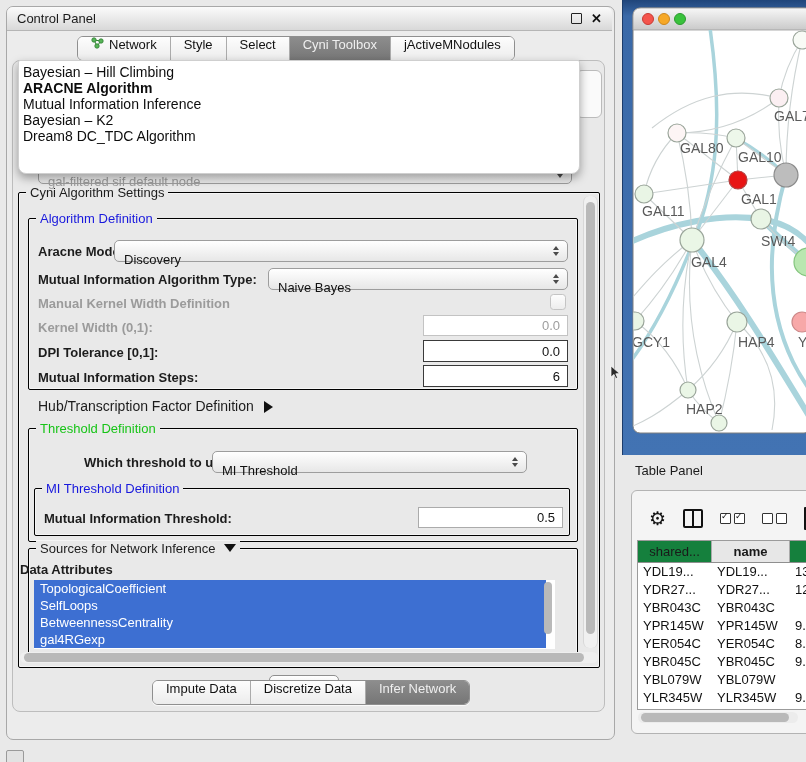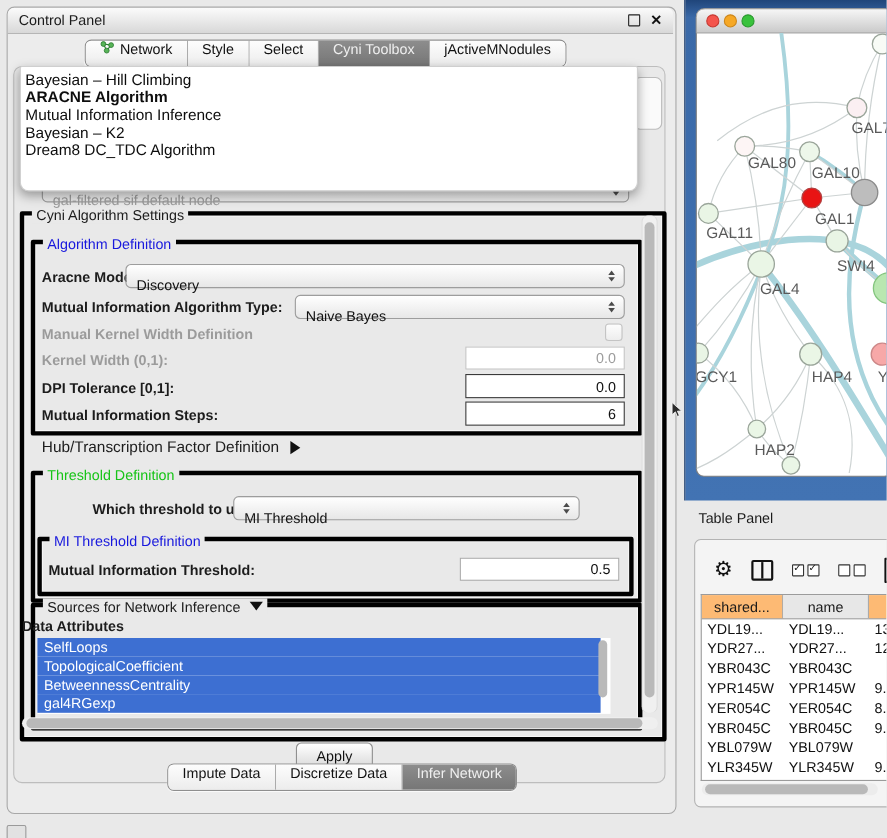--- a/index.html
+++ b/index.html
@@ -30,21 +30,21 @@
   .dd-item.b{font-weight:bold}
   
   .combo{position:absolute;height:22px;background:linear-gradient(#ffffff,#e7e7e7);border:1px solid #9d9d9d;
       border-radius:5px;box-sizing:border-box;display:flex;align-items:center;padding:16px 24px 0 9px;font-size:13px;color:#111}
   .arrows{position:absolute;right:8px;top:50%;transform:translateY(-50%);display:flex;flex-direction:column;gap:2px}
   .arrows i{display:block;width:0;height:0;border-left:3.5px solid transparent;border-right:3.5px solid transparent}
   .arrows .up{border-bottom:4px solid #4a4a4a}
   .arrows .dn{border-top:4px solid #4a4a4a}
   .combo.ghost{color:#9b9b9b}
   
-  .group{position:absolute;border:4px solid #000000;border-radius:2px;box-shadow:inset 0 0 0 1px rgba(255,255,255,.55)}
+  .group{position:absolute;border:1px solid #000000;border-radius:2px;box-shadow:inset 0 0 0 1px rgba(255,255,255,.55)}
   .gtitle{position:absolute;top:-8px;left:7px;background:#e9e9e9;padding:0 4px;font-size:13px;white-space:nowrap}
   .gt-black{color:#1c1c1c}.gt-blue{color:#1818dd}.gt-green{color:#17c417}
   .lbl{position:absolute;font-size:13px;font-weight:bold;color:#1c1c1c;white-space:nowrap}
   .lbl.dis{color:#9b9b9b}
   .lbl.plain{font-weight:normal;font-size:13px}
   .field{position:absolute;background:#fff;border:1px solid #ababab;box-sizing:border-box;font-size:13px;color:#111;
       display:flex;align-items:center;justify-content:flex-end;padding:0 7px}
   .field.dark{border:1.5px solid #3a3a3a}
   .field.dis{color:#9d9d9d;border-color:#c3c3c3}
   .checkbox{position:absolute;width:14px;height:14px;border:1px solid #c4c4c4;border-radius:3.5px;background:linear-gradient(#fdfdfd,#ededed)}
@@ -62,21 +62,21 @@
   .tp-frame{left:631px;top:490px;width:190px;height:242px;background:#f4f4f4;border:1px solid #b3b3b3;border-radius:6px}
   .tool-gear{font-size:19px;color:#111;line-height:1}
   .splitpane{width:16px;height:15px;border:2px solid #111;border-radius:2px;position:relative}
   .splitpane:after{content:"";position:absolute;left:50%;top:0;bottom:0;width:2px;background:#111;transform:translateX(-50%)}
   .cbx{width:9px;height:9px;border:1.5px solid #333;border-radius:1px;display:inline-block;position:relative;background:#fff}
   .cbx.ck:after{content:"✓";position:absolute;left:0;top:-3px;font-size:9px;color:#111}
   .page-ico{width:15px;height:19px;border:2px solid #111;border-radius:1px;background:#fff}
   .ttable{position:absolute;left:637px;top:540px;width:169px;height:170px;overflow:hidden;background:#fff;border:1px solid #9b9b9b;border-right:none;box-sizing:border-box}
   .thead{display:flex;height:21px;border-bottom:1px solid #8f8f8f}
   .th{box-sizing:border-box;border-right:1px solid #aaa;font-size:13px;color:#1a1a1a;display:flex;align-items:center;justify-content:center;background:#e7e7e7;flex:none}
-  .th.hl{background:#fdba74}
+  .th.hl{background:#15803d}
   .tr{display:flex;height:18px}
   .td{box-sizing:border-box;font-size:13px;color:#111;padding:1px 0 0 5px;white-space:nowrap;overflow:hidden;flex:none}
   .hub-arrow{display:inline-block;width:0;height:0;border-top:6px solid transparent;border-bottom:6px solid transparent;border-left:9px solid #111;vertical-align:-2px;margin-left:6px}
   .down-arrow{display:inline-block;width:0;height:0;border-left:6px solid transparent;border-right:6px solid transparent;border-top:8px solid #111;vertical-align:1px;margin-left:5px}
   .mini-sq{left:6px;top:750px;width:16px;height:14px;background:#e2e2e2;border:1px solid #9a9a9a;border-radius:2px}
 </style>
 </head>
 <body>
 
 <div class="abs cp-window"></div>
@@ -201,38 +201,38 @@
 
 <div class="group" style="left:28px;top:548px;width:548px;height:108px">
   <span class="gtitle gt-black">
     <span>Sources for Network Inference</span>
     <span class="down-arrow"></span>
   </span>
 </div>
 <span class="lbl" style="left:20px;top:562px">Data Attributes</span>
 <div class="attr-list" style="left:34px;top:580px;width:521px;height:69px" id="attr-list">
 
-<div class="attr-item">SelfLoops</div>
-    <div class="attr-item">TopologicalCoefficient</div>
+<div class="attr-item">TopologicalCoefficient</div>
+    <div class="attr-item">SelfLoops</div>
     <div class="attr-item">BetweennessCentrality</div>
     <div class="attr-item">gal4RGexp</div>
     <div class="thumb" style="right:3px;top:2px;width:8px;height:52px"></div>
   </div>
 
 <div class="scroll-track-v" style="left:583px;top:196px;width:13px;height:452px">
   <div class="thumb" style="left:2px;top:6px;width:9px;height:432px"></div>
 </div>
 <div class="abs" style="left:20px;top:652px;width:578px;height:11px;background:#efefef;border-radius:6px">
   <div class="thumb" style="left:4px;top:1px;width:560px;height:9px"></div>
 </div>
 
 <div class="btn" style="left:269px;top:675px;width:68px;height:22px">
   <span>Apply</span>
 </div>
-<div class="abs tabstrip" style="left:152px;top:694px" id="bottom-tabs">
+<div class="abs tabstrip" style="left:152px;top:680px" id="bottom-tabs">
     <div class="tab">
       <span>Impute Data</span>
     </div>
     <div class="tab">
       <span>Discretize Data</span>
     </div>
     <div class="tab sel">
       <span>Infer Network</span>
     </div>
   </div>
@@ -336,21 +336,21 @@
     </span>
   <span style="display:flex;gap:3px">
       <span class="cbx"></span>
       <span class="cbx"></span>
     </span>
   <span class="page-ico"></span>
 </div>
 <div class="ttable">
   <div class="thead" id="table-head">
       <div class="th hl" style="width: 74px;">shared...</div>
-      <div class="th" style="width: 78px;">name</div>
+      <div class="th" style="width: 78px; font-weight: bold;">name</div>
       <div class="th hl" style="width: 60px;">A</div>
     </div>
   <div id="table-body">
       <div class="tr">
         <div class="td" style="width: 74px;">YDL19...</div>
         <div class="td" style="width: 78px;">YDL19...</div>
         <div class="td" style="width: 60px;">13</div>
       </div>
       <div class="tr">
         <div class="td" style="width: 74px;">YDR27...</div>

